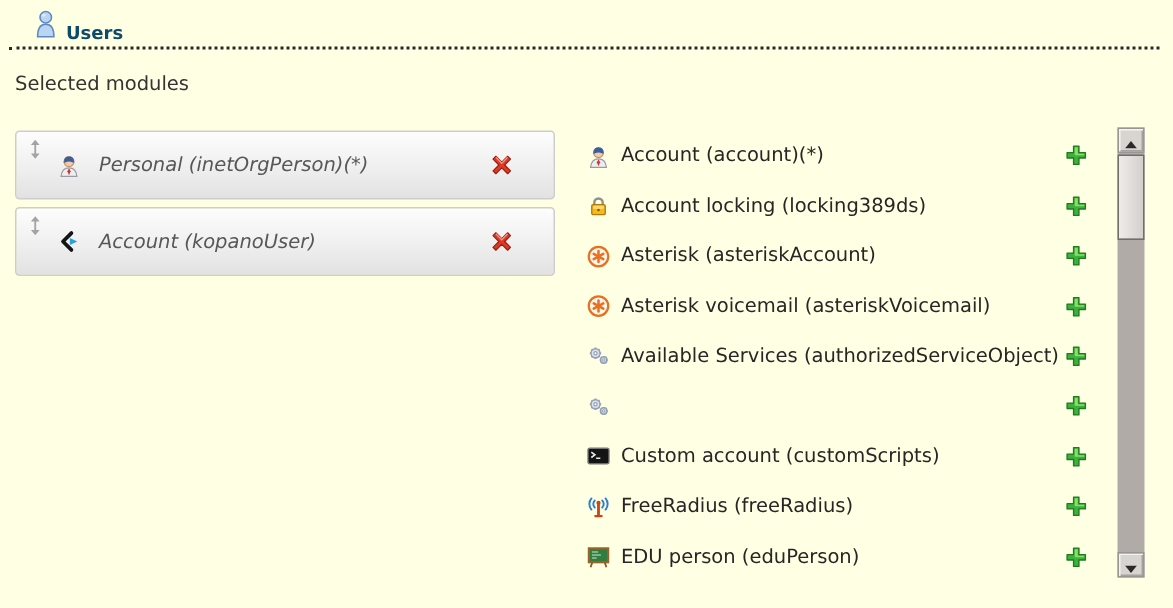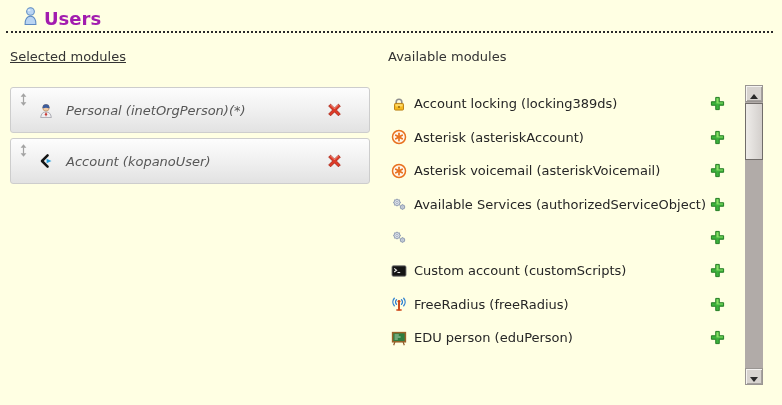--- a/index.html
+++ b/index.html
@@ -1,26 +1,26 @@
 <!DOCTYPE html>
 <html><head>
 <meta charset="utf-8">
 <style>
   html,body{margin:0;padding:0;}
   body{font-family:"DejaVu Sans","Liberation Sans",sans-serif;}
   #app{position:relative;width:782px;height:405px;overflow:hidden;background:#FFFFE3;}
 
   
   .title-bar{position:absolute;left:23px;top:6px;display:flex;align-items:flex-end;gap:6px;}
-  .title-label{font-weight:bold;font-size:18px;color:#a21caf;padding-bottom:1px;}
+  .title-label{font-weight:bold;font-size:12px;color:#0c4a6e;padding-bottom:1px;}
   .rule{position:absolute;left:6px;top:31px;width:767px;height:0;border-bottom:2px dotted #2a2a2a;}
 
   
   .col-heading{position:absolute;top:49px;font-size:13px;color:#333;}
-  .col-heading.left{left:10px;text-decoration:underline;}
+  .col-heading.left{left:10px;}
   .col-heading.right{left:388px;}
 
   
   .sel-list{position:absolute;left:10px;top:87px;width:360px;font-style:italic;}
   .sel-box{position:relative;box-sizing:border-box;width:360px;height:46px;margin-bottom:5px;
     border:1px solid #cdcdcd;border-radius:3px;
     background:linear-gradient(#fdfdfd,#efefef 55%,#e2e2e2);
     display:flex;align-items:center;}
   .drag{position:absolute;left:8px;top:5px;line-height:0;cursor:move;}
   .mod-icon{display:inline-flex;width:17px;height:17px;align-items:center;justify-content:center;line-height:0;flex:none;}
@@ -54,21 +54,20 @@
     <span><svg width="15" height="20" viewBox="0 0 16 20">
           <path d="M2.2,19 C2.2,12 4.6,10.2 8,10.2 C11.4,10.2 13.8,12 13.8,19 Z" fill="#b9d5f3" stroke="#5d8ac2" stroke-width="1.1"></path>
           <circle cx="8" cy="5.2" r="4.1" fill="#b9d5f3" stroke="#5d8ac2" stroke-width="1.1"></circle>
           <ellipse cx="6.5" cy="3.8" rx="1.5" ry="1" fill="#ddecfb"></ellipse>
         </svg></span>
     <span class="title-label">Users</span>
   </div>
   <div class="rule"></div>
 
   <div class="col-heading left">Selected modules</div>
-  <div class="col-heading right">Available modules</div>
 
   <div class="sel-list">
   <div class="sel-box">
     <span class="drag"><svg width="9" height="13" viewBox="0 0 9 13">
             <path d="M4.5,0.2 L7.4,3.7 H1.6 Z" fill="#a3a3a3"></path>
             <path d="M4.5,12.8 L1.6,9.3 H7.4 Z" fill="#a3a3a3"></path>
             <path d="M4.5,3.2 V9.8" stroke="#a3a3a3" stroke-width="1.2"></path>
           </svg></span>
     <span class="mod-icon">
           <svg width="16" height="16" viewBox="0 0 16 16">
@@ -99,20 +98,35 @@
         </span>
     <span class="sel-label">Account (kopanoUser)</span>
     <span class="del"><i><svg width="17" height="17" viewBox="0 0 16 16">
               <path d="M2.5,4.3 L4.3,2.5 L8,6.2 L11.7,2.5 L13.5,4.3 L9.8,8 L13.5,11.7 L11.7,13.5 L8,9.8 L4.3,13.5 L2.5,11.7 L6.2,8 Z" fill="#dd3927" stroke="#9e1a0a" stroke-width="0.7" stroke-linejoin="round"></path>
               <path d="M4.3,3.2 L8,6.9 L11.7,3.2" fill="none" stroke="#f29180" stroke-width="0.9"></path>
             </svg></i></span>
   </div>
 </div>
 
   <div class="avail-list">
+  <div class="avail-row">
+    <span class="mod-icon">
+          <svg width="16" height="16" viewBox="0 0 16 16">
+            <path d="M2.7,15.6 C3.1,11.6 5.1,9.9 8,9.9 C10.9,9.9 12.9,11.6 13.3,15.6 Z" fill="#eeeef2" stroke="#9b9ba3" stroke-width="0.8"></path>
+            <circle cx="8" cy="5.7" r="3.3" fill="#f3cba5" stroke="#bf8f60" stroke-width="0.7"></circle>
+            <path d="M4.7,5.6 Q4.7,2.3 8,2.3 Q11.3,2.3 11.3,5.6 L11.9,6.1 L10.5,6.3 Q8,5.1 5.5,6.3 L4.1,6.1 Z" fill="#3d5d9c"></path>
+            <path d="M8,10.1 l1.1,2.1 -1.1,2.6 -1.1,-2.6 Z" fill="#c93a34"></path>
+          </svg>
+        </span>
+    <span class="avail-label">Account (account)(*)</span>
+    <span class="add"><i><svg width="15" height="15" viewBox="0 0 16 16">
+              <path d="M6.1,1.5 h3.8 v4.6 h4.6 v3.8 h-4.6 v4.6 H6.1 v-4.6 H1.5 V6.1 h4.6 Z" fill="#3cb13c" stroke="#207a20" stroke-width="1" stroke-linejoin="round"></path>
+              <path d="M6.9,2.3 h2.2 v4.6 h4.6 v1.1 H6.9 Z" fill="#8ade66"></path>
+            </svg></i></span>
+  </div>
 
   <div class="avail-row">
     <span class="mod-icon">
           <svg width="16" height="16" viewBox="0 0 16 16">
             <path d="M5.2,8 V6.1 a2.8,2.8 0 0 1 5.6,0 V8" fill="none" stroke="#8f8f8f" stroke-width="1.6"></path>
             <rect x="3.5" y="7.4" width="9" height="6.7" rx="1" fill="#f5b91e" stroke="#b5790a" stroke-width="0.9"></rect>
             <rect x="4.4" y="8.2" width="7.2" height="2.2" rx="0.9" fill="#fcd96a"></rect>
             <circle cx="8" cy="11" r="0.9" fill="#8a5c06"></circle>
           </svg>
         </span>

